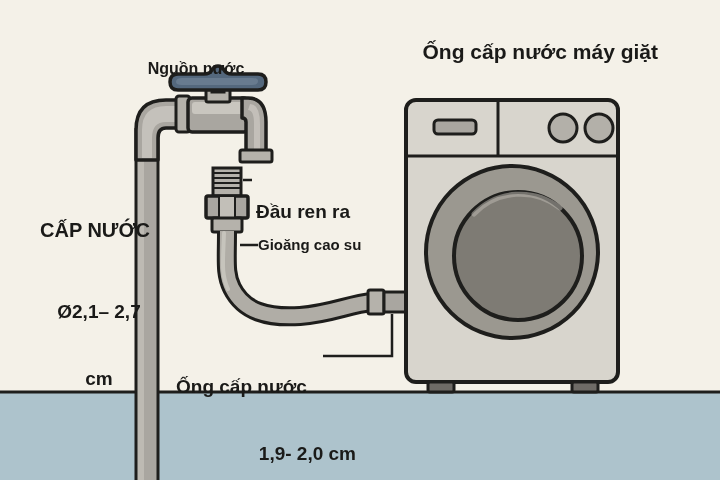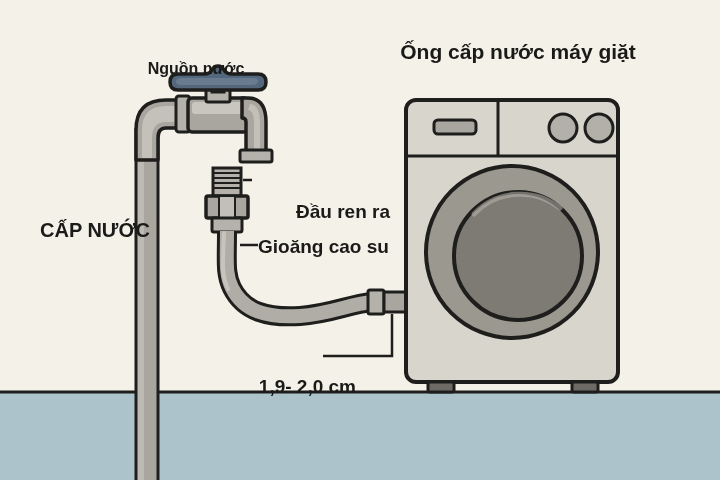--- a/index.html
+++ b/index.html
@@ -24,25 +24,25 @@
     position: absolute;
     color: #1a1a18;
     font-weight: bold;
     line-height: 1.18;
     white-space: pre;
     font-family: "Liberation Sans", sans-serif;
   }
   .lbl.center { text-align: center; }
 
   #label-source       { left: 96px; top: 22px;  width: 200px; font-size: 16px; }
-  #label-machine-hose { left: 388px; top: 40px;  width: 260px; font-size: 21px; text-align: center; }
+  #label-machine-hose { left: 398px; top: 40px;  width: 260px; font-size: 21px; text-align: right; }
   #label-pvc          { left: 40px;  top: 172px; width: 120px; font-size: 20px; text-align: left; }
   #label-pvc-dim      { left: 34px;  top: 256px; width: 130px; font-size: 19px; }
-  #label-thread       { left: 256px; top: 156px; width: 180px; font-size: 19px; text-align: left; margin-left: 40px; }
-  #label-gasket       { left: 258px; top: 236px; width: 190px; font-size: 19px; text-align: left; }
+  #label-thread       { left: 256px; top: 156px; width: 180px; font-size: 19px; text-align: left; }
+  #label-gasket       { left: 258px; top: 236px; width: 190px; font-size: 15px; text-align: left; }
   #label-hose         { left: 176px; top: 331px; width: 180px; font-size: 19px; text-align: left; }
   #label-hose .dim    { display: block; text-align: right; }
 </style>
 </head>
 <body>
 
 <div id="scene">
 
   <svg width="720" height="480" viewBox="0 0 720 480">
 
@@ -214,24 +214,29 @@
   <div class="lbl center" id="label-source">
     <div>Nguồn nước</div>
   </div>
 
   <div class="lbl" id="label-machine-hose">Ống cấp nước máy giặt</div>
 
   <div class="lbl" id="label-pvc">
     <div>CẤP NƯỚC</div>
   </div>
 
+  <div class="lbl center" id="label-pvc-dim">
+    <div>Ø2,1– 2,7</div>
+    <div>cm</div>
+  </div>
 
   <div class="lbl" id="label-thread">
     <div>Đầu ren ra</div>
   </div>
 
   <div class="lbl" id="label-gasket">Gioăng cao su</div>
 
   <div class="lbl" id="label-hose">
+    <div>Ống cấp nước</div>
     <div class="dim">1,9- 2,0 cm</div>
   </div>
 
 </div>
 
 </body></html>

